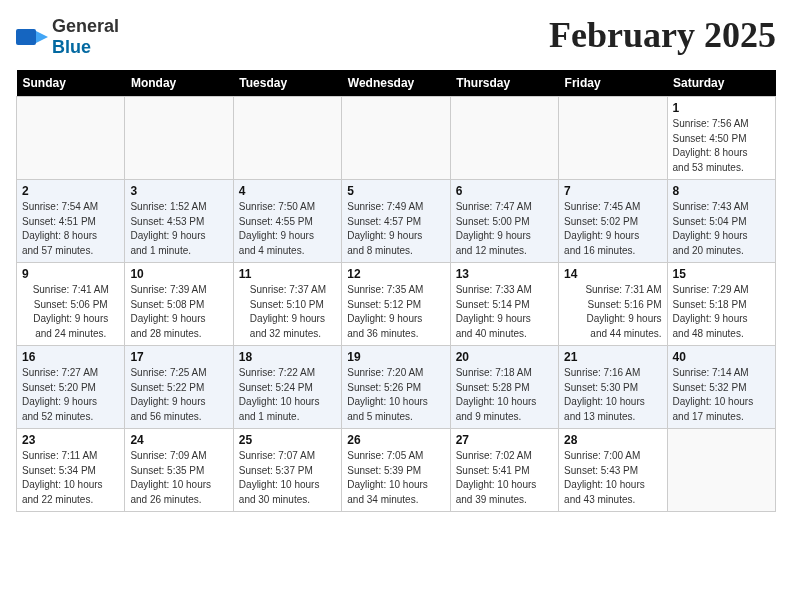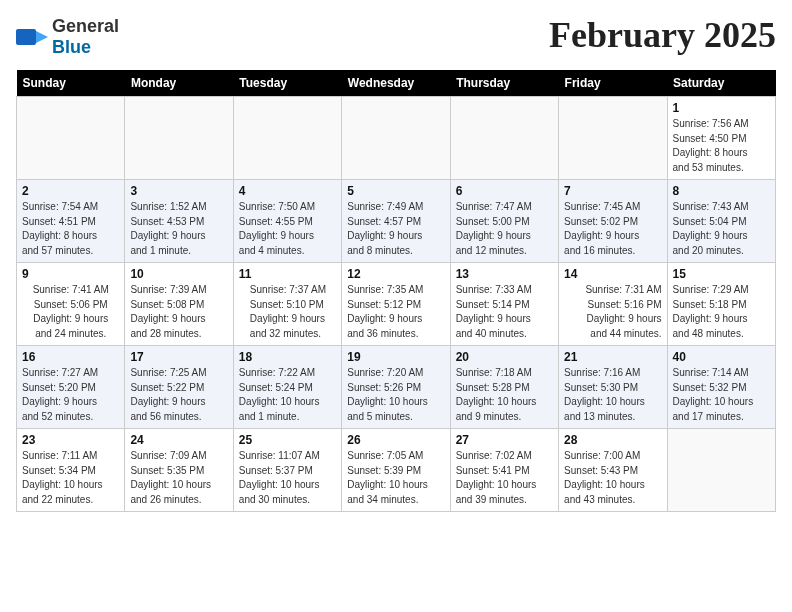--- a/index.html
+++ b/index.html
@@ -286,21 +286,21 @@
         </td>
         <td>
           <div class="day-number">24</div>
           <div class="day-info" style="white-space: pre-line;">Sunrise: 7:09 AM
 Sunset: 5:35 PM
 Daylight: 10 hours
 and 26 minutes.</div>
         </td>
         <td>
           <div class="day-number">25</div>
-          <div class="day-info" style="white-space: pre-line;">Sunrise: 11:07 AM
+          <div class="day-info" style="white-space: pre-line;">Sunrise: 7:07 AM
 Sunset: 5:37 PM
 Daylight: 10 hours
 and 30 minutes.</div>
         </td>
         <td>
           <div class="day-number">26</div>
           <div class="day-info" style="white-space: pre-line;">Sunrise: 7:05 AM
 Sunset: 5:39 PM
 Daylight: 10 hours
 and 34 minutes.</div>

